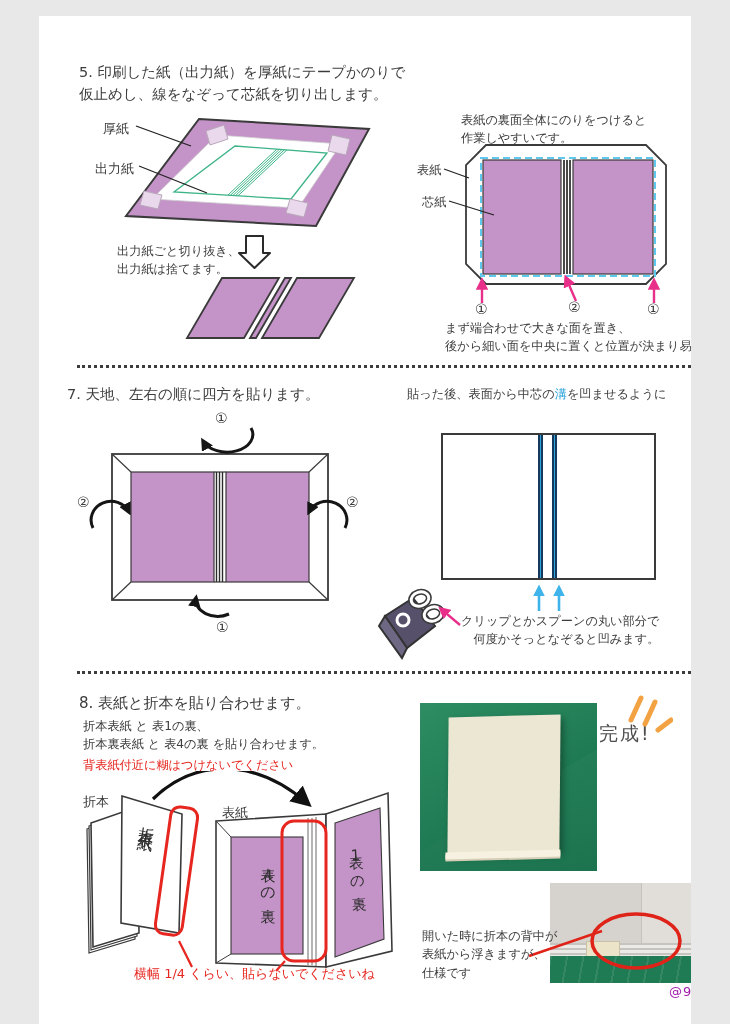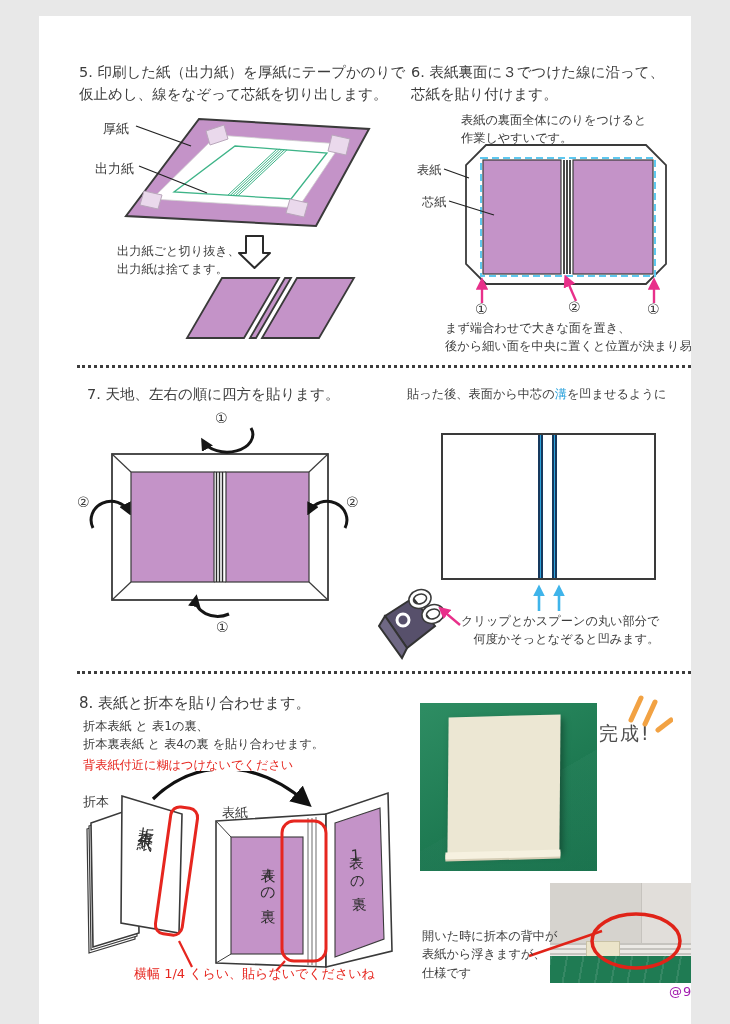--- a/index.html
+++ b/index.html
@@ -68,22 +68,20 @@
     <g fill="#c493c8" stroke="#3a3a3a" stroke-width="1.8">
       <polygon points="128,167 185,167 150,227 93,227"></polygon>
       <polygon points="191,167 197,167 162,227 156,227"></polygon>
       <polygon points="203,167 260,167 225,227 168,227"></polygon>
     </g>
   </svg>
 
   <div class="abs hw pre t12" style="left:78px;top:226px;">出力紙ごと切り抜き、
 出力紙は捨てます。</div>
 
-  <div class="abs hw pre t15" style="left:372px;top:46px;width:310px;">6. 表紙裏面に３でつけた線に沿って、
-芯紙を貼り付けます。</div>
   <div class="abs hw pre t12" style="left:422px;top:95px;">表紙の裏面全体にのりをつけると
 作業しやすいです。</div>
 
   <div class="abs hw t12" style="left:378px;top:145px;">表紙</div>
   <div class="abs hw t12" style="left:383px;top:177px;">芯紙</div>
 
   <svg class="abs" style="left:370px;top:123px;" width="300" height="185" viewBox="0 0 300 185">
     <defs>
       <marker id="ahp" viewBox="0 0 10 10" refX="7" refY="5" markerWidth="5.2" markerHeight="5.2" orient="auto">
         <path d="M0,0 L10,5 L0,10 z" fill="#e8308a"></path>
@@ -109,21 +107,21 @@
 
   <span class="abs marker" style="left:436px;top:285px;">①</span>
   <span class="abs marker" style="left:529px;top:283px;">②</span>
   <span class="abs marker" style="left:608px;top:285px;">①</span>
 
   <div class="abs hw pre t12" style="left:406px;top:303px;width:310px;">まず端合わせで大きな面を置き、
 後から細い面を中央に置くと位置が決まり易いです。</div>
 
   <div class="abs sep" style="left:38px;top:349px;"></div>
 
-  <div class="abs hw t15" style="left:48px;top:368px;">7. 天地、左右の順に四方を貼ります。</div>
+  <div class="abs hw t15" style="left:28px;top:368px;">7. 天地、左右の順に四方を貼ります。</div>
 
   <svg class="abs" style="left:40px;top:392px;" width="300" height="240" viewBox="0 0 300 240">
     <defs>
       <marker id="ahb" viewBox="0 0 10 10" refX="7" refY="5" markerWidth="4.2" markerHeight="4.2" orient="auto">
         <path d="M0,0 L10,5 L0,10 z" fill="#151515"></path>
       </marker>
     </defs>
     <rect x="33" y="46" width="216" height="146" fill="#ffffff" stroke="#3a3a3a" stroke-width="1.8"></rect>
     <g stroke="#3a3a3a" stroke-width="1.2">
       <line x1="33" y1="46" x2="52" y2="64"></line>

